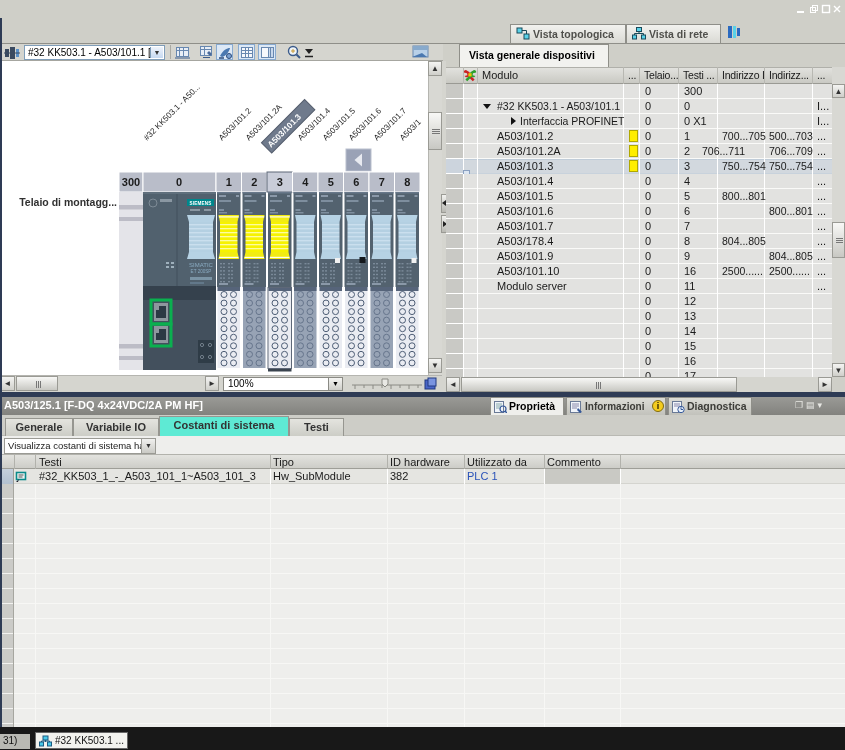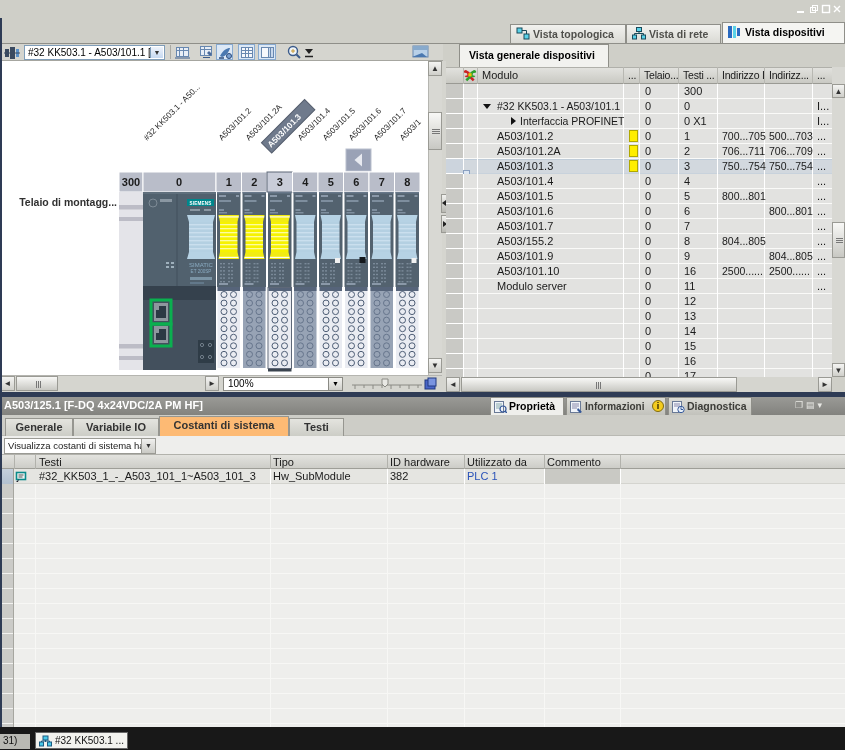--- a/index.html
+++ b/index.html
@@ -54,21 +54,20 @@
   <svg class="abs" style="right:4px; top:3px;" width="44" height="12">
     <rect x="0" y="8" width="7" height="2" fill="#fff"></rect>
     <rect x="13.5" y="4.5" width="5" height="5" fill="none" stroke="#fff"></rect>
     <rect x="15.5" y="2.5" width="5" height="5" fill="none" stroke="#fff"></rect>
     <rect x="25.5" y="2.5" width="7" height="7" fill="none" stroke="#fff" stroke-width="1.4"></rect>
     <path d="M37 3 l6 6 M43 3 l-6 6" stroke="#fff" stroke-width="1.4"></path>
   </svg>
 
   <div class="toptab" style="left:510px; width:116px;">Vista topologica</div>
   <div class="toptab" style="left:626px; width:95px;">Vista di rete</div>
-  <div class="toptab active" style="left:722px; width:123px;">Vista dispositivi</div>
   <div class="abs" id="tabrowline"></div>
 
   <div class="abs" id="ltoolbar"></div>
   <div class="abs" id="combo1">#32 KK503.1 - A503/101.1 [IM<span class="dd">▼</span></div>
 
   <svg class="abs" style="left:4px; top:45px;" width="16" height="15">
     <rect x="1" y="4" width="4" height="8" fill="#3a4a60"></rect>
       <rect x="6" y="2" width="5" height="12" fill="#3a4a60"></rect>
       <rect x="12" y="4" width="3" height="8" fill="#5a90c8"></rect>
       <path d="M0 8 h16" stroke="#3a4a60"></path>
@@ -964,21 +963,21 @@
   <div class="vline" style="left:623px; top:144px; height:15px;"></div>
   <div class="vline" style="left:639px; top:144px; height:15px;"></div>
   <div class="vline" style="left:678px; top:144px; height:15px;"></div>
   <div class="vline" style="left:717px; top:144px; height:15px;"></div>
   <div class="vline" style="left:764px; top:144px; height:15px;"></div>
   <div class="vline" style="left:812px; top:144px; height:15px;"></div>
   <div class="cell" style="left:497px; top:144px; width:127px; height:15px;">A503/101.2A</div>
   <div class="abs" style="left:629px; top:145px; width:9px; height:12px; background:#ffee00; border:1px solid #b0a800;"></div>
   <div class="cell" style="left:645px; top:144px; width:33px; height:15px;">0</div>
   <div class="cell" style="left:684px; top:144px; width:33px; height:15px;">2</div>
-  <div class="cell" style="left:722px; top:144px; width:45px; height:15px; font-size:10.5px;">706...711</div>
+  <div class="cell" style="left:702px; top:144px; width:45px; height:15px; font-size:10.5px;">706...711</div>
   <div class="cell" style="left:769px; top:144px; width:44px; height:15px; font-size:10.5px;">706...709</div>
   <div class="cell" style="left:817px; top:144px; width:15px; height:15px;">...</div>
   <div class="abs" style="left:446px; top:159px; width:18px; height:15px; background:#ccd4dd; border-bottom:1px solid #fff; border-right:1px solid #fff;"></div>
   <div class="abs" style="left:464px; top:159px; width:368px; height:15px; background:#d2d8de; border-top:1px solid #c0ccd8; border-bottom:1px solid #c8d2dc;"></div>
   <div class="vline" style="left:477px; top:159px; height:15px;"></div>
   <div class="vline" style="left:623px; top:159px; height:15px;"></div>
   <div class="vline" style="left:639px; top:159px; height:15px;"></div>
   <div class="vline" style="left:678px; top:159px; height:15px;"></div>
   <div class="vline" style="left:717px; top:159px; height:15px;"></div>
   <div class="vline" style="left:764px; top:159px; height:15px;"></div>
@@ -1047,21 +1046,21 @@
   <div class="cell" style="left:817px; top:219px; width:15px; height:15px;">...</div>
   <div class="abs" style="left:446px; top:234px; width:18px; height:15px; background:#c9c9c5; border-bottom:1px solid #fff; border-right:1px solid #fff;"></div>
   <div class="abs" style="left:464px; top:234px; width:368px; height:15px; background:#e2e2e0; border-bottom:1px solid #fafaf8;"></div>
   <div class="vline" style="left:477px; top:234px; height:15px;"></div>
   <div class="vline" style="left:623px; top:234px; height:15px;"></div>
   <div class="vline" style="left:639px; top:234px; height:15px;"></div>
   <div class="vline" style="left:678px; top:234px; height:15px;"></div>
   <div class="vline" style="left:717px; top:234px; height:15px;"></div>
   <div class="vline" style="left:764px; top:234px; height:15px;"></div>
   <div class="vline" style="left:812px; top:234px; height:15px;"></div>
-  <div class="cell" style="left:497px; top:234px; width:127px; height:15px;">A503/155.2</div>
+  <div class="cell" style="left:497px; top:234px; width:127px; height:15px;">A503/178.4</div>
   <div class="cell" style="left:645px; top:234px; width:33px; height:15px;">0</div>
   <div class="cell" style="left:684px; top:234px; width:33px; height:15px;">8</div>
   <div class="cell" style="left:722px; top:234px; width:45px; height:15px; font-size:10.5px;">804...805</div>
   <div class="cell" style="left:817px; top:234px; width:15px; height:15px;">...</div>
   <div class="abs" style="left:446px; top:249px; width:18px; height:15px; background:#c9c9c5; border-bottom:1px solid #fff; border-right:1px solid #fff;"></div>
   <div class="abs" style="left:464px; top:249px; width:368px; height:15px; background:#e2e2e0; border-bottom:1px solid #fafaf8;"></div>
   <div class="vline" style="left:477px; top:249px; height:15px;"></div>
   <div class="vline" style="left:623px; top:249px; height:15px;"></div>
   <div class="vline" style="left:639px; top:249px; height:15px;"></div>
   <div class="vline" style="left:678px; top:249px; height:15px;"></div>
@@ -1203,21 +1202,21 @@
       <rect x="0.5" y="0.5" width="9" height="11" fill="#f0f4fa" stroke="#6a7a96"></rect>
       <path d="M2 3 h6 M2 5 h6" stroke="#88a"></path>
       <circle cx="9" cy="8.5" r="3.2" fill="#e8f0f8" stroke="#35589a"></circle>
       <path d="M9 6.2 v2.3 h2" fill="none" stroke="#35589a"></path>
     </svg>
   <div class="abs" style="left:795px; top:400px; width:46px; height:13px; color:#e8e8e4; font-size:9px; letter-spacing:3px;">❐▤▾</div>
 
   <div class="abs" id="insp-subrow"></div>
   <div class="stab" style="left:5px; width:68px;">Generale</div>
   <div class="stab" style="left:73px; width:86px;">Variabile IO</div>
-  <div class="stab active" style="left:159px; top:416px; height:20px; width:130px; background:#fdba74;">Costanti di sistema</div>
+  <div class="stab active" style="left:159px; top:416px; height:20px; width:130px; background:#5eead4;">Costanti di sistema</div>
   <div class="stab" style="left:289px; width:55px;">Testi</div>
 
   <div class="abs" id="insp-body"></div>
 
   <div class="abs" style="left:4px; top:438px; width:152px; height:16px; background:#fff; border:1px solid #9a9a94; font-size:9.5px; line-height:14px; padding-left:3px; color:#222; white-space:nowrap; overflow:hidden;">Visualizza costanti di sistema ha</div>
   <div class="abs" style="left:141px; top:439px; width:14px; height:14px; background:linear-gradient(#f0f0ee,#cacac5); border-left:1px solid #9a9a94; text-align:center; font-size:7px; line-height:14px; color:#333;">▼</div>
 
   <div class="abs" style="left:0px; top:454px; width:845px; height:15px; background:linear-gradient(#e3e3df,#cdcdc8); border-top:1px solid #b2b2ac; border-bottom:1px solid #9e9e98;"></div>
   <div class="cell" style="left:39px; top:455px;">Testi</div>
   <div class="cell" style="left:273px; top:455px;">Tipo</div>

